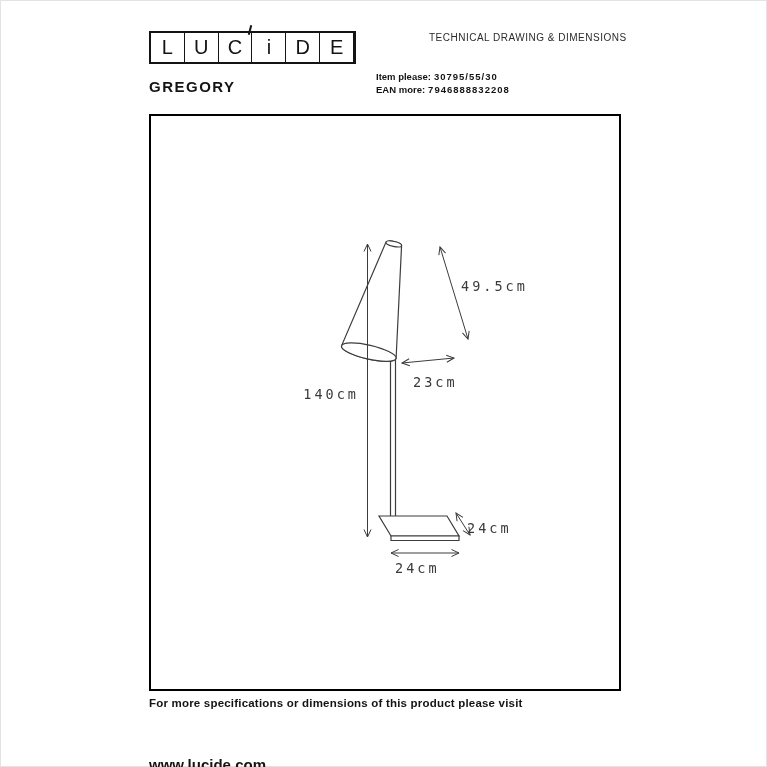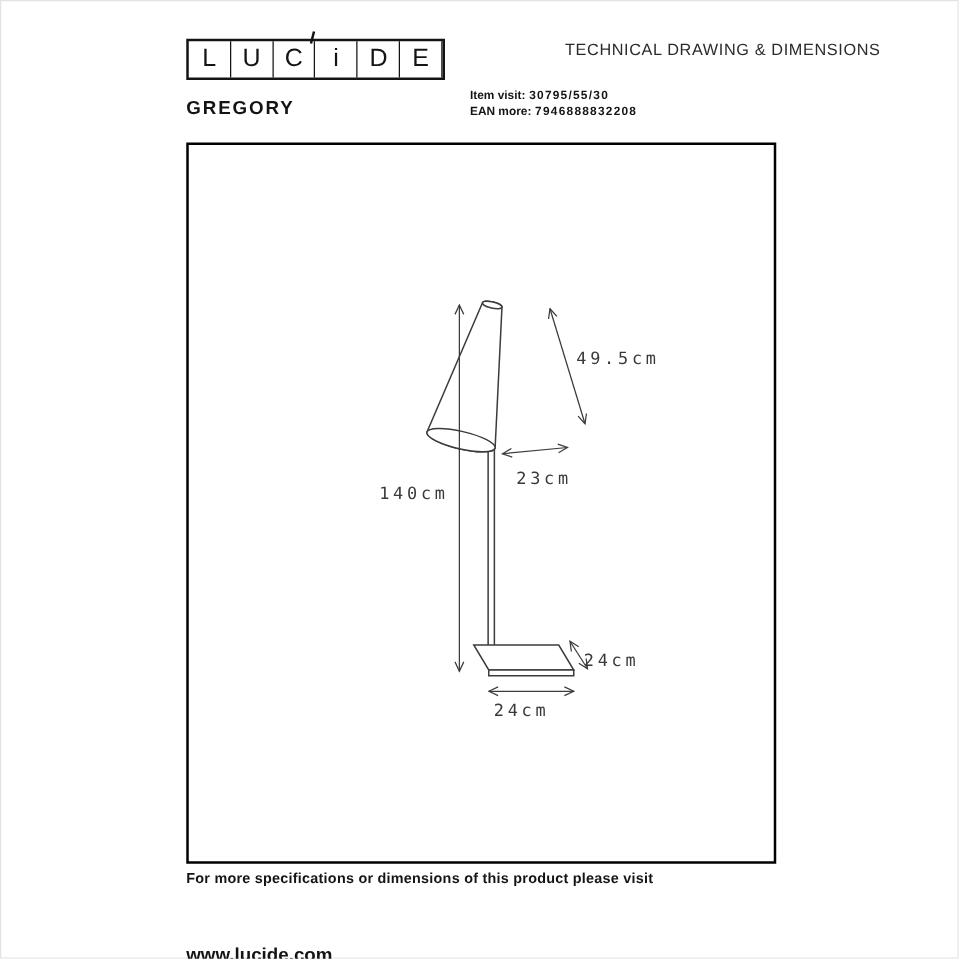--- a/index.html
+++ b/index.html
@@ -28,22 +28,22 @@
     font-size:20px; font-weight:400; color:#141414;
     font-family:"Liberation Sans", sans-serif;
   }
   .logo-cell:last-child { border-right:none; }
   .logo-accent {
     position:absolute; left:98px; top:-8px;
     width:2px; height:10px; background:#141414;
     transform:rotate(14deg);
   }
   .doc-type {
-    position:absolute; left:451px; top:31px;
-    font-size:13px; letter-spacing:0.5px; color:#2b2b2b;
+    position:absolute; left:428px; top:31px;
+    font-size:10px; letter-spacing:0.5px; color:#2b2b2b;
   }
   .product-name {
     position:absolute; left:148px; top:77px;
     font-size:15px; font-weight:700; letter-spacing:1.5px; color:#141414;
   }
   .item-block {
     position:absolute; left:375px; top:69px;
     font-size:9.5px; line-height:13px; font-weight:700; color:#141414;
   }
   .item-block .value { letter-spacing:1px; margin-left:3px; }
@@ -92,21 +92,21 @@
       </div>
     <div class="logo-accent"></div>
   </div>
 
   <div class="doc-type">TECHNICAL DRAWING &amp; DIMENSIONS</div>
 
   <div class="product-name">GREGORY</div>
 
   <div class="item-block">
     <div>
-      <span class="label">Item visit:</span><span class="value">30795/55/30</span>
+      <span class="label">Item please:</span><span class="value">30795/55/30</span>
     </div>
     <div>
       <span class="label">EAN more:</span><span class="value">7946888832208</span>
     </div>
   </div>
 
   <div class="drawing-box">
     <svg width="468" height="573" viewBox="0 0 468 573">
       <defs>
         <marker id="ahE" markerWidth="11" markerHeight="10" refX="9" refY="5" orient="auto">

